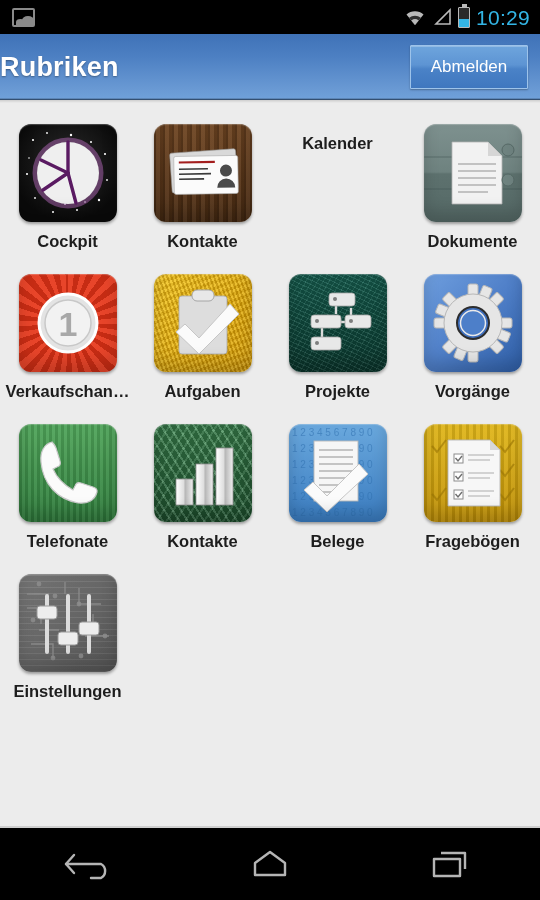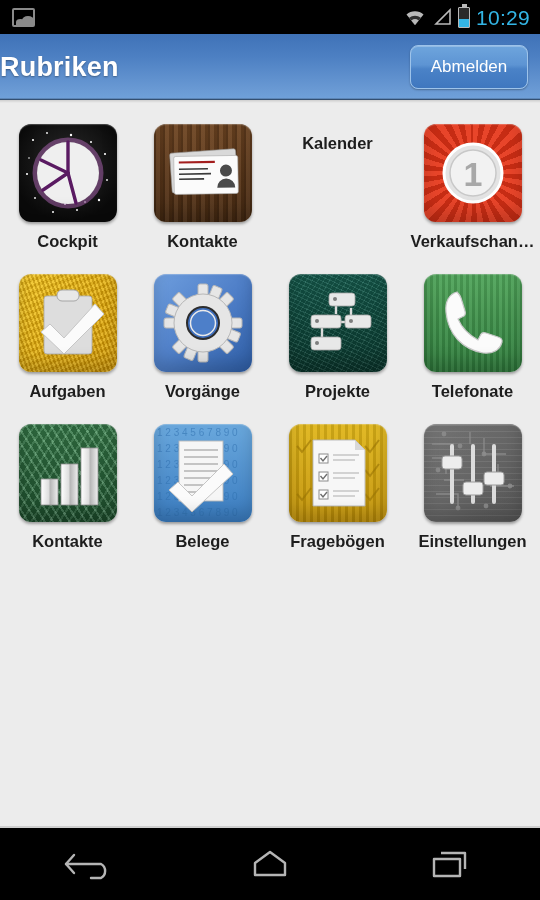--- a/index.html
+++ b/index.html
@@ -48,21 +48,21 @@
     position:absolute; left:0; top:34px; width:540px; height:66px;
     background:linear-gradient(to bottom,#3f72b7 0%,#4d80c3 35%,#6a9ad4 85%,#6fa0d9 97%, #20344d 100%);
     display:flex; align-items:center; justify-content:flex-start;
   }
   #actionbar-title {
     color:#ffffff; font-size:27px; font-weight:bold; letter-spacing:.2px;
     text-shadow:0 1px 2px rgba(0,0,0,.35);
   }
   #logout-button {
     position:absolute; right:12px; top:11px; width:118px; height:44px;
-    border-radius:8px; border:1px solid #9dc3ea;
+    border-radius:1px; border:1px solid #9dc3ea;
     background:linear-gradient(to bottom,#6ea5dd 0%,#5d94d3 45%,#4a82c7 55%,#3f77bf 100%);
     color:#ffffff; font-size:17px; font-weight:400;
     display:flex; align-items:center; justify-content:center;
     box-shadow:0 1px 2px rgba(0,0,0,.3), inset 0 1px 0 rgba(255,255,255,.25);
     cursor:pointer;
   }
   #actionbar-shadow {
     position:absolute; left:0; top:100px; width:540px; height:3px;
     background:linear-gradient(to bottom, rgba(0,0,0,.13), rgba(0,0,0,0));
   }
@@ -241,20 +241,42 @@
           </g>
         </svg>
       </div>
       <div class="cell-label">Kontakte</div>
     </div>
 
     <div class="cell">
       <div class="cell-label">Kalender</div>
     </div>
 
+    <div class="cell">
+      <div class="tile bg-dokumente">
+        <svg viewBox="0 0 98 98">
+          <g opacity="0.35" stroke="#3f5250" stroke-width="1.6">
+            <line x1="0" y1="33" x2="98" y2="33"></line>
+              <line x1="0" y1="65" x2="98" y2="65"></line>
+          </g>
+          <path d="M28 18 H64 L78 32 V80 H28 Z" fill="#f2f2f2" stroke="#b4b4b4" stroke-width="0.8"></path>
+          <path d="M64 18 L78 32 H64 Z" fill="#d6d6d6"></path>
+          <g stroke="#c2c2c2" stroke-width="2">
+            <line x1="34" y1="40" x2="72" y2="40"></line>
+              <line x1="34" y1="47" x2="72" y2="47"></line>
+            <line x1="34" y1="54" x2="72" y2="54"></line>
+              <line x1="34" y1="61" x2="72" y2="61"></line>
+            <line x1="34" y1="68" x2="64" y2="68"></line>
+          </g>
+          <circle cx="84" cy="26" r="6" fill="#6e827f" stroke="#566966" stroke-width="1"></circle>
+          <circle cx="84" cy="56" r="6" fill="#6e827f" stroke="#566966" stroke-width="1"></circle>
+        </svg>
+      </div>
+      <div class="cell-label">Dokumente</div>
+    </div>
 
     <div class="cell">
       <div class="tile bg-chance">
         <svg viewBox="0 0 98 98">
           <circle cx="49" cy="49" r="29" fill="#e3e3e3" stroke="#ffffff" stroke-width="3"></circle>
           <circle cx="49" cy="49" r="23" fill="#f2f2f2" stroke="#c8c8c8" stroke-width="1.5"></circle>
           <text x="49" y="62" font-family="Liberation Sans, sans-serif" font-size="34" font-weight="bold" fill="#a8a8a8" text-anchor="middle">1</text>
         </svg>
       </div>
       <div class="cell-label">Verkaufschan…</div>
@@ -262,20 +284,45 @@
 
     <div class="cell">
       <div class="tile bg-aufgaben">
         <svg viewBox="0 0 98 98">
           <rect x="25" y="22" width="48" height="58" rx="3" fill="#dddddd" stroke="#aaaaaa" stroke-width="0.8"></rect>
           <rect x="38" y="16" width="22" height="11" rx="5" fill="#e8e8e8" stroke="#a6a6a6" stroke-width="1"></rect>
           <path d="M31 50 L45 64 L76 30 L85 40 L45 80 L22 58 Z" fill="#fbfbfb" stroke="#c6c6c6" stroke-width="1"></path>
         </svg>
       </div>
       <div class="cell-label">Aufgaben</div>
+    </div>
+
+    <div class="cell">
+      <div class="tile bg-projekte">
+        <svg viewBox="0 0 98 98">
+          <g stroke="#dcdcdc" stroke-width="2.4" fill="none">
+            <path d="M47 28 V40"></path>
+              <path d="M62 34 V48 H47"></path>
+              <path d="M33 54 V68"></path>
+          </g>
+          <g fill="#e8e8e8" stroke="#a5a5a5" stroke-width="0.8">
+            <rect x="40" y="19" width="26" height="13" rx="3"></rect>
+            <rect x="22" y="41" width="30" height="13" rx="3"></rect>
+            <rect x="56" y="41" width="26" height="13" rx="3"></rect>
+            <rect x="22" y="63" width="30" height="13" rx="3"></rect>
+          </g>
+          <g fill="#7d7d7d">
+            <circle cx="46" cy="25" r="2"></circle>
+              <circle cx="28" cy="47" r="2"></circle>
+            <circle cx="62" cy="47" r="2"></circle>
+              <circle cx="28" cy="69" r="2"></circle>
+          </g>
+        </svg>
+      </div>
+      <div class="cell-label">Projekte</div>
     </div>
 
     <div class="cell">
       <div class="tile bg-vorgaenge">
         <svg viewBox="0 0 98 98">
           <g fill="#e6e6e6" stroke="#b7b7b7" stroke-width="1">
             <g>
               <rect x="44" y="10" width="10" height="14" rx="2"></rect>
               <rect x="44" y="74" width="10" height="14" rx="2"></rect>
               <rect x="10" y="44" width="14" height="10" rx="2"></rect>
@@ -292,45 +339,20 @@
             <circle cx="49" cy="49" r="29"></circle>
           </g>
           <circle cx="49" cy="49" r="16" fill="#3f6fbd" stroke="#2d2d2d" stroke-width="2"></circle>
           <circle cx="49" cy="49" r="12.5" fill="#4d7fc9" stroke="#eaeaea" stroke-width="1.5"></circle>
         </svg>
       </div>
       <div class="cell-label">Vorgänge</div>
     </div>
 
     <div class="cell">
-      <div class="tile bg-projekte">
-        <svg viewBox="0 0 98 98">
-          <g stroke="#dcdcdc" stroke-width="2.4" fill="none">
-            <path d="M47 28 V40"></path>
-              <path d="M62 34 V48 H47"></path>
-              <path d="M33 54 V68"></path>
-          </g>
-          <g fill="#e8e8e8" stroke="#a5a5a5" stroke-width="0.8">
-            <rect x="40" y="19" width="26" height="13" rx="3"></rect>
-            <rect x="22" y="41" width="30" height="13" rx="3"></rect>
-            <rect x="56" y="41" width="26" height="13" rx="3"></rect>
-            <rect x="22" y="63" width="30" height="13" rx="3"></rect>
-          </g>
-          <g fill="#7d7d7d">
-            <circle cx="46" cy="25" r="2"></circle>
-              <circle cx="28" cy="47" r="2"></circle>
-            <circle cx="62" cy="47" r="2"></circle>
-              <circle cx="28" cy="69" r="2"></circle>
-          </g>
-        </svg>
-      </div>
-      <div class="cell-label">Projekte</div>
-    </div>
-
-    <div class="cell">
       <div class="tile bg-telefonate">
         <svg viewBox="0 0 98 98">
           <path d="M33 18 c-8 2 -12 10 -11 20 c2 22 16 37 37 41 c10 1 17 -3 19 -11
                    c0.6 -3 -1 -4 -4 -5 l-12 -4 c-3 -1 -5 0 -6 3 l-2 4 c-9 -5 -16 -12 -20 -21
                    l4 -2 c3 -1 4 -3 3 -6 l-4 -13 c-1 -3 -2 -4 -4 -6 z" fill="#fbfbfb" stroke="#c9c9c9" stroke-width="1.2"></path>
         </svg>
       </div>
       <div class="cell-label">Telefonate</div>
     </div>
 

